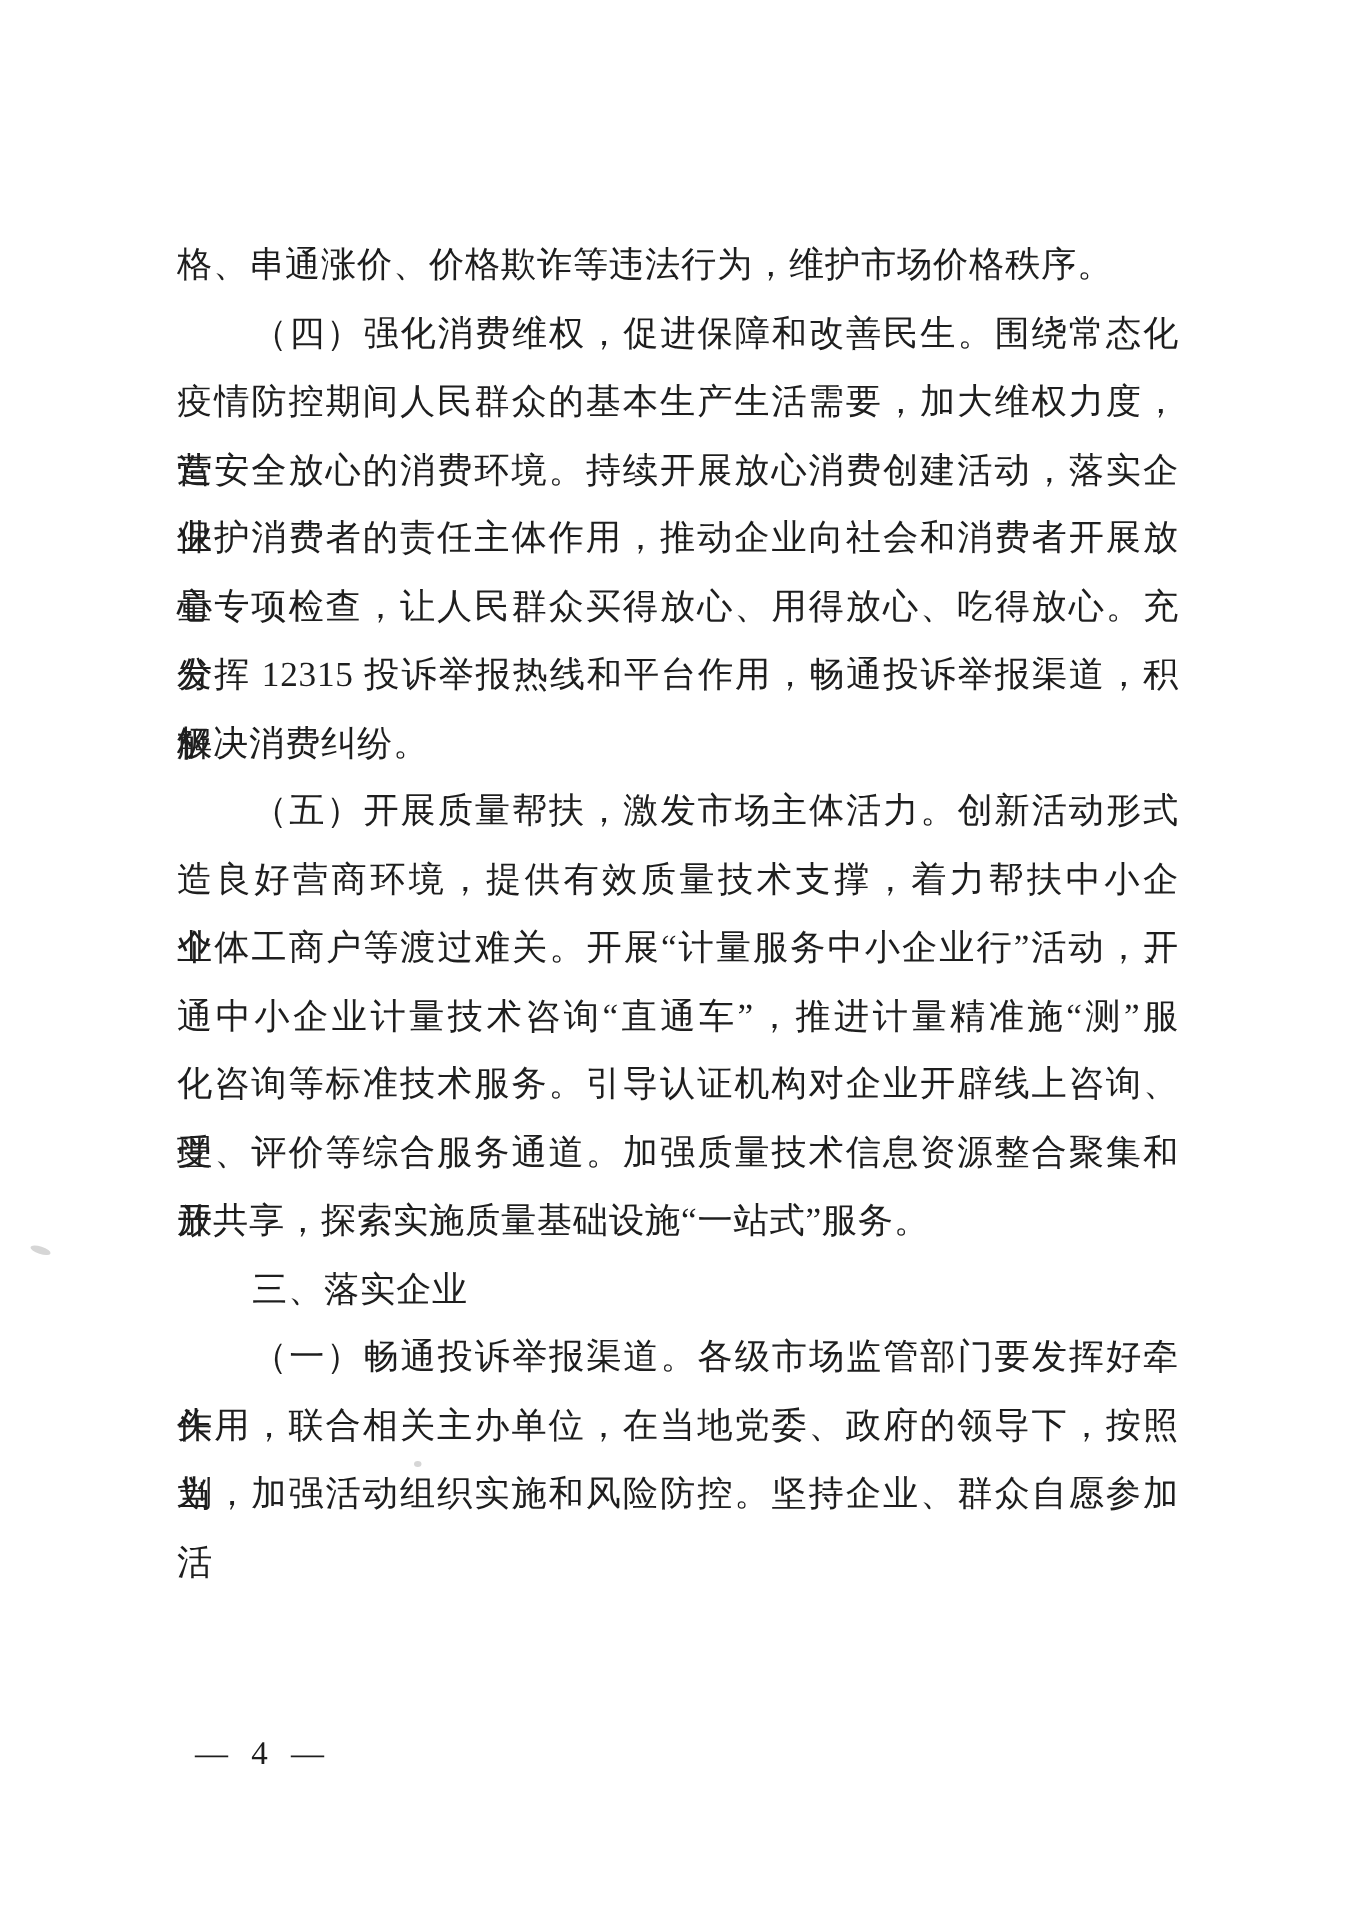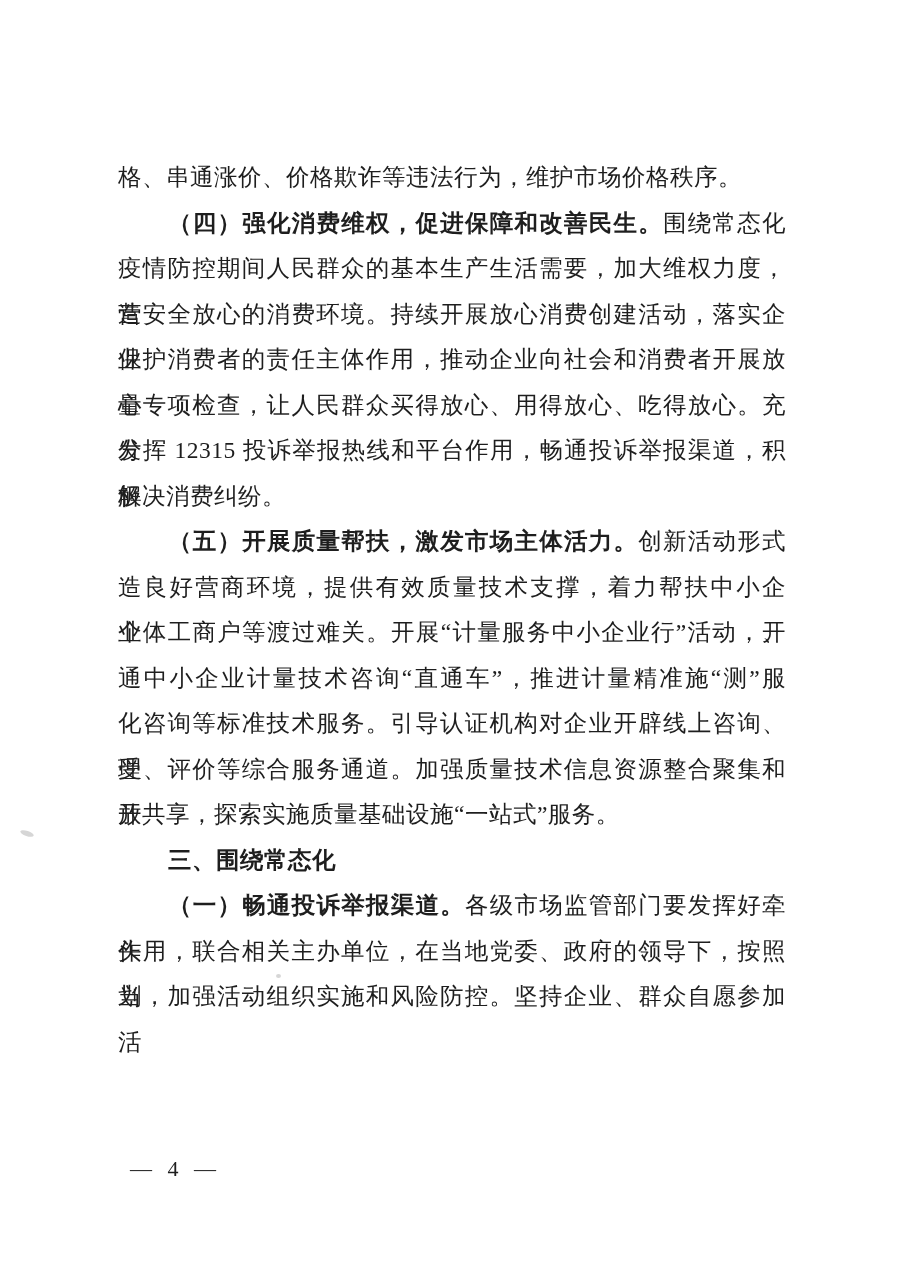--- a/index.html
+++ b/index.html
@@ -36,21 +36,21 @@
     letter-spacing: 0.5px;
   }
   .line.justify {
     text-align: justify;
     text-align-last: justify;
   }
   .line.indent {
     text-indent: 50px;
   }
   .bold {
-    font-weight: bold;
+    font-weight: normal;
   }
   .footer {
     position: absolute;
     left: 130px;
     top: 1154px;
     font-size: 22px;
     line-height: 30px;
     letter-spacing: 5px;
     color: var(--ink, #1e1e1e);
   }
@@ -75,21 +75,21 @@
       <div class="line justify"><span>量专项检查，让人民群众买得放心、用得放心、吃得放心。充分</span></div>
       <div class="line justify"><span>发挥 12315 投诉举报热线和平台作用，畅通投诉举报渠道，积极</span></div>
       <div class="line"><span>解决消费纠纷。</span></div>
       <div class="line justify indent"><span class="bold">（五）开展质量帮扶，激发市场主体活力。</span><span>创新活动形式</span></div>
       <div class="line justify"><span>造良好营商环境，提供有效质量技术支撑，着力帮扶中小企业、</span></div>
       <div class="line justify"><span>个体工商户等渡过难关。开展“计量服务中小企业行”活动，开</span></div>
       <div class="line justify"><span>通中小企业计量技术咨询“直通车”，推进计量精准施“测”服</span></div>
       <div class="line justify"><span>化咨询等标准技术服务。引导认证机构对企业开辟线上咨询、受</span></div>
       <div class="line justify"><span>理、评价等综合服务通道。加强质量技术信息资源整合聚集和开</span></div>
       <div class="line"><span>放共享，探索实施质量基础设施“一站式”服务。</span></div>
-      <div class="line indent"><span class="bold">三、围绕常态化</span></div>
+      <div class="line indent"><span class="bold">三、落实企业</span></div>
       <div class="line justify indent"><span class="bold">（一）畅通投诉举报渠道。</span><span>各级市场监管部门要发挥好牵头</span></div>
       <div class="line justify"><span>作用，联合相关主办单位，在当地党委、政府的领导下，按照当</span></div>
       <div class="line justify"><span>划，加强活动组织实施和风险防控。坚持企业、群众自愿参加活</span></div>
     </div>
   <div class="footer">— 4 —</div>
   <div class="speck s1"></div>
   <div class="speck s2"></div>
 </div>
 
 </body></html>

